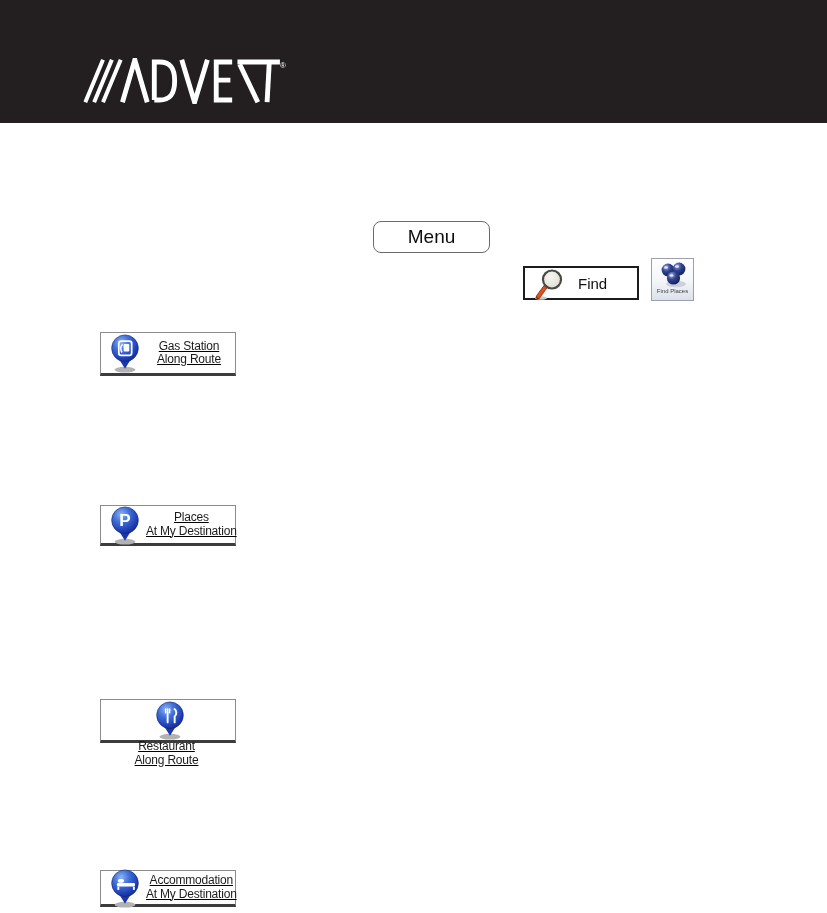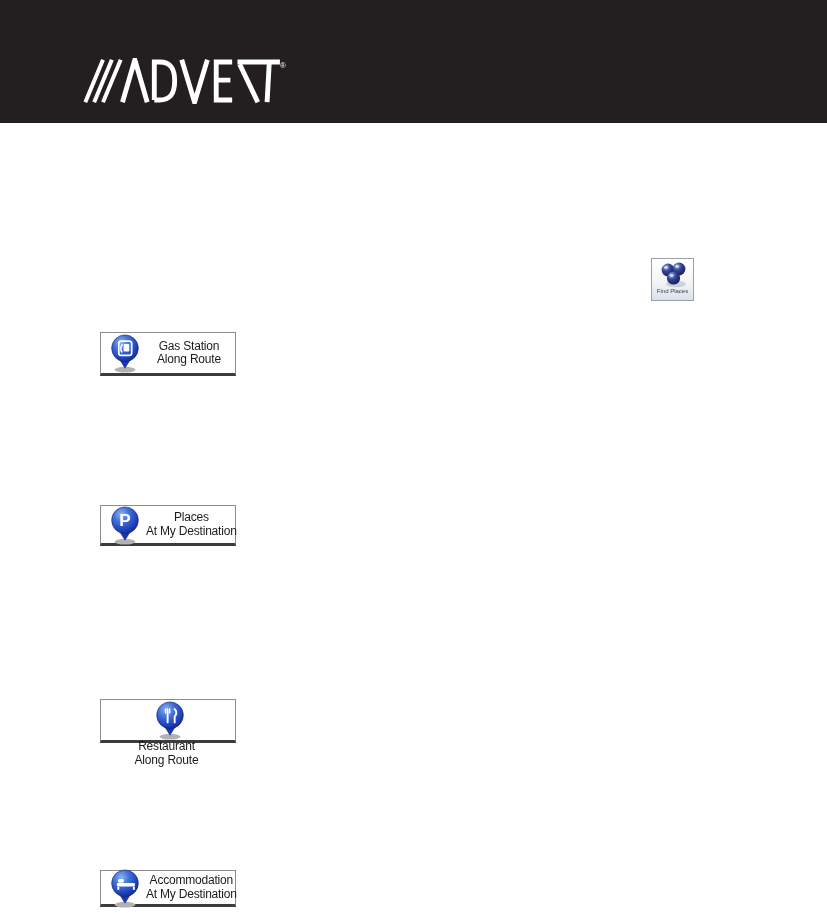--- a/index.html
+++ b/index.html
@@ -26,21 +26,21 @@
   
   .btn-places{position:absolute;left:651px;top:258px;width:43px;height:43px;box-sizing:border-box;
               border:1px solid #9aa1ac;background:linear-gradient(180deg,#ffffff 0%,#f3f5f8 55%,#dce1e9 100%);
               display:flex;flex-direction:column;align-items:center;cursor:pointer;}
   .places-icon{width:33px;height:27px;margin-top:2px;}
   .places-label{font-size:6px;line-height:7px;color:#3f434a;white-space:nowrap;}
 
   
   .poi-btn{position:absolute;left:100px;width:136px;background:#fff;box-sizing:border-box;
            border:1px solid #8d8d8d;border-bottom:3px solid #3c3c3c;
-           display:flex;align-items:center;cursor:pointer;}
+           display:flex;align-items:center;cursor:pointer;text-decoration:underline;}
   .poi-gas{top:332px;height:44px;}
   .poi-parking{top:505px;height:41px;}
   .poi-restaurant{top:699px;height:44px;flex-direction:column;}
   .poi-accommodation{top:870px;height:37px;}
   .pin{flex:0 0 auto;width:42px;height:40px;margin-left:3px;}
   .poi-text{flex:1;text-align:center;color:#1b1b1b;font-size:12px;line-height:13.5px;
             letter-spacing:-0.2px;padding-right:3px;white-space:nowrap;}
 </style>
 </head>
 <body>
@@ -84,21 +84,33 @@
         <path d="M170,4.5 L152,4.5 L152,47.5 L170,47.5 M152,25 L168,25" stroke-width="5.5"></path>
 
         <path d="M176,4.5 L224,4.5" stroke-width="5.5"></path>
         <path d="M178.5,7 L199,50" stroke-width="5.5"></path>
         <path d="M212,4.5 L209.5,50" stroke-width="5.5"></path>
       </g>
       <text x="224" y="11" font-size="9" fill="#ffffff">®</text>
     </svg>
   </div>
 
+  <div class="btn-menu">
+    <span>Menu</span>
+  </div>
 
+  <div class="btn-find">
+    <svg class="find-icon" viewBox="0 0 40 33">
+      <ellipse cx="10" cy="30" rx="6" ry="1.8" fill="#c9c9c9"></ellipse>
+      <line x1="15" y1="18" x2="7" y2="29" stroke="#8c2d10" stroke-width="4.6" stroke-linecap="round"></line>
+      <line x1="15" y1="18" x2="7.5" y2="28.3" stroke="#d95420" stroke-width="3.2" stroke-linecap="round"></line>
+      <circle cx="21" cy="11.5" r="9" fill="url(#lensGrad)" stroke="#4a4a44" stroke-width="2.2"></circle>
+    </svg>
+    <span class="find-label">Find</span>
+  </div>
 
   <div class="btn-places">
     <svg class="places-icon" viewBox="0 0 33 27">
       <ellipse cx="20" cy="23" rx="10" ry="3.2" fill="#b9bfd0" opacity="0.65"></ellipse>
       <circle cx="12" cy="9" r="6.4" fill="url(#sphereGrad)"></circle>
       <circle cx="23" cy="8" r="6.4" fill="url(#sphereGrad)"></circle>
       <circle cx="17.5" cy="17" r="6.6" fill="url(#sphereGrad)"></circle>
       <ellipse cx="10" cy="6.5" rx="2" ry="1.3" fill="#ffffff" opacity="0.75"></ellipse>
       <ellipse cx="21" cy="5.5" rx="2" ry="1.3" fill="#ffffff" opacity="0.75"></ellipse>
       <ellipse cx="15.5" cy="14.5" rx="2" ry="1.3" fill="#ffffff" opacity="0.75"></ellipse>

